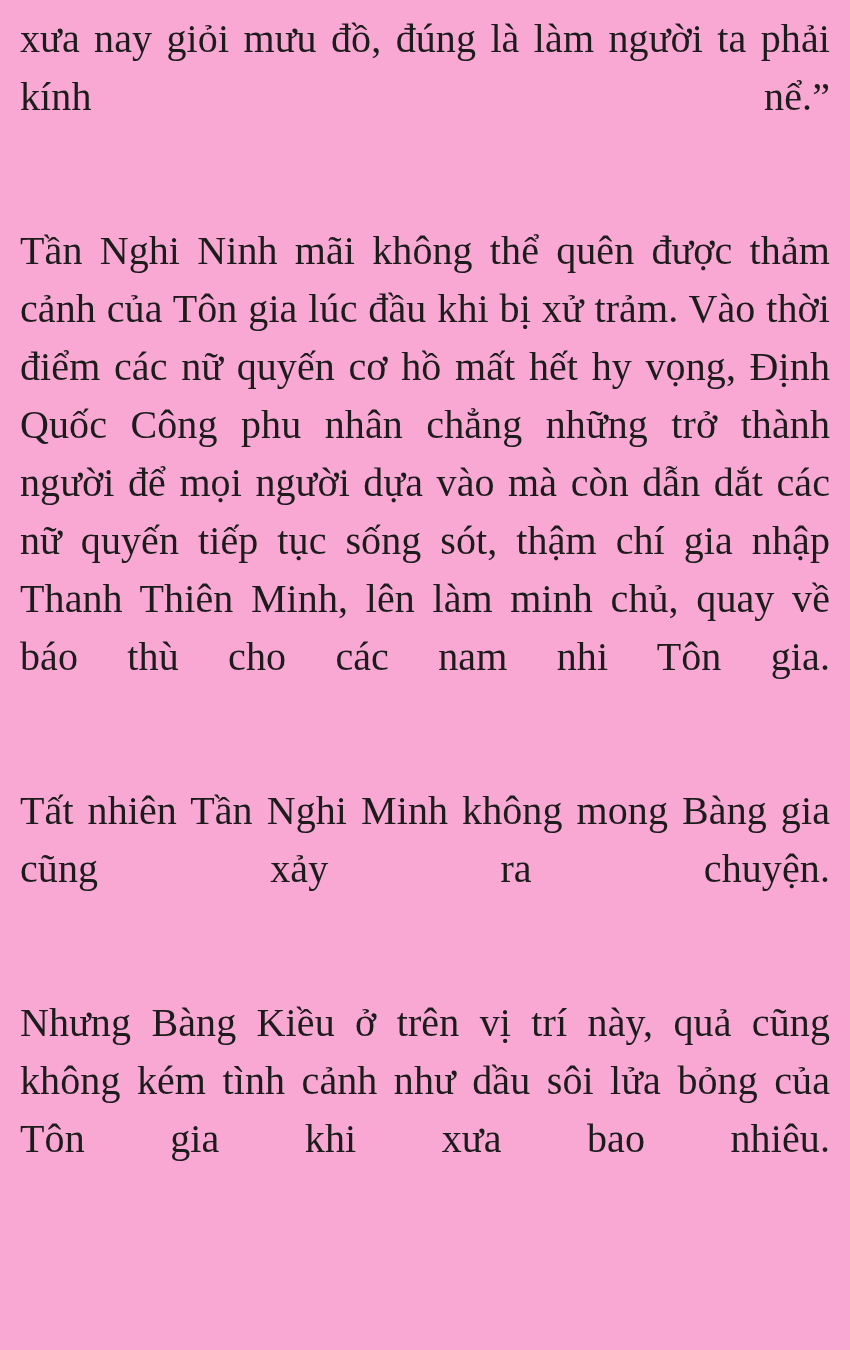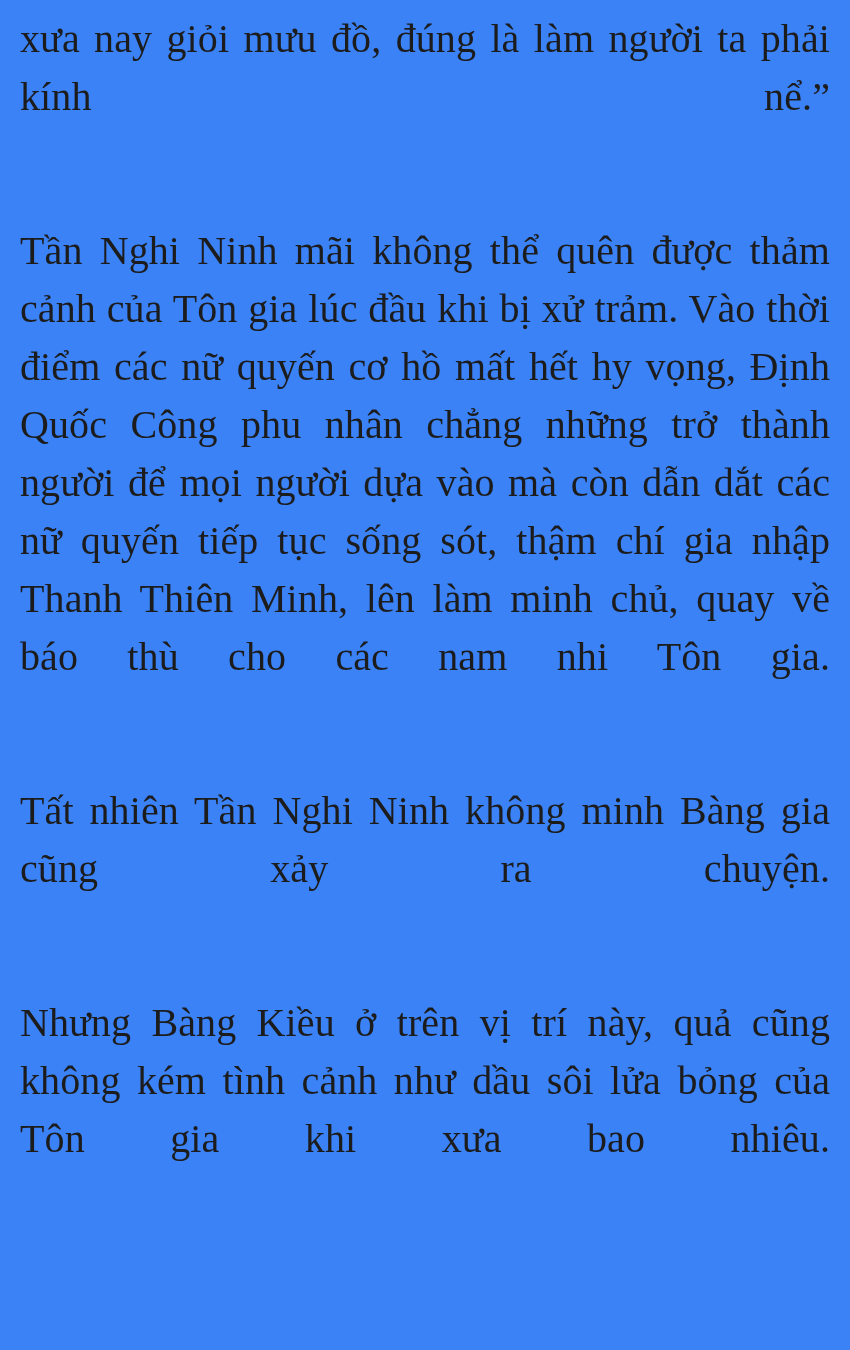--- a/index.html
+++ b/index.html
@@ -11,21 +11,21 @@
     width: 850px;
     height: 1350px;
     overflow: hidden;
     font-family: "Liberation Serif", "DejaVu Serif", serif;
   }
   .reader {
     box-sizing: border-box;
     width: 850px;
     height: 1350px;
     padding: 10px 20px 0 20px;
-    background: #3b82f6;
+    background: #f9a8d4;
   }
   .para {
     margin: 0 0 38px 0;
     font-size: 40px;
     line-height: 1.45;
     color: #1c1c1c;
     text-align: justify;
     text-justify: inter-word;
     letter-spacing: 0.1px;
   }
@@ -38,15 +38,15 @@
     display: inline-block;
     width: 100%;
   }
 </style>
 </head>
 <body>
 
 <div class="reader">
   <p class="para">xưa nay giỏi mưu đồ, đúng là làm người ta phải kính nể.”</p>
   <p class="para">Tần Nghi Ninh mãi không thể quên được thảm cảnh của Tôn gia lúc đầu khi bị xử trảm. Vào thời điểm các nữ quyến cơ hồ mất hết hy vọng, Định Quốc Công phu nhân chẳng những trở thành người để mọi người dựa vào mà còn dẫn dắt các nữ quyến tiếp tục sống sót, thậm chí gia nhập Thanh Thiên Minh, lên làm minh chủ, quay về báo thù cho các nam nhi Tôn gia.</p>
-  <p class="para">Tất nhiên Tần Nghi Ninh không minh Bàng gia cũng xảy ra chuyện.</p>
+  <p class="para">Tất nhiên Tần Nghi Minh không mong Bàng gia cũng xảy ra chuyện.</p>
   <p class="para">Nhưng Bàng Kiều ở trên vị trí này, quả cũng không kém tình cảnh như dầu sôi lửa bỏng của Tôn gia khi xưa bao nhiêu.</p>
 </div>
 
 </body></html>

